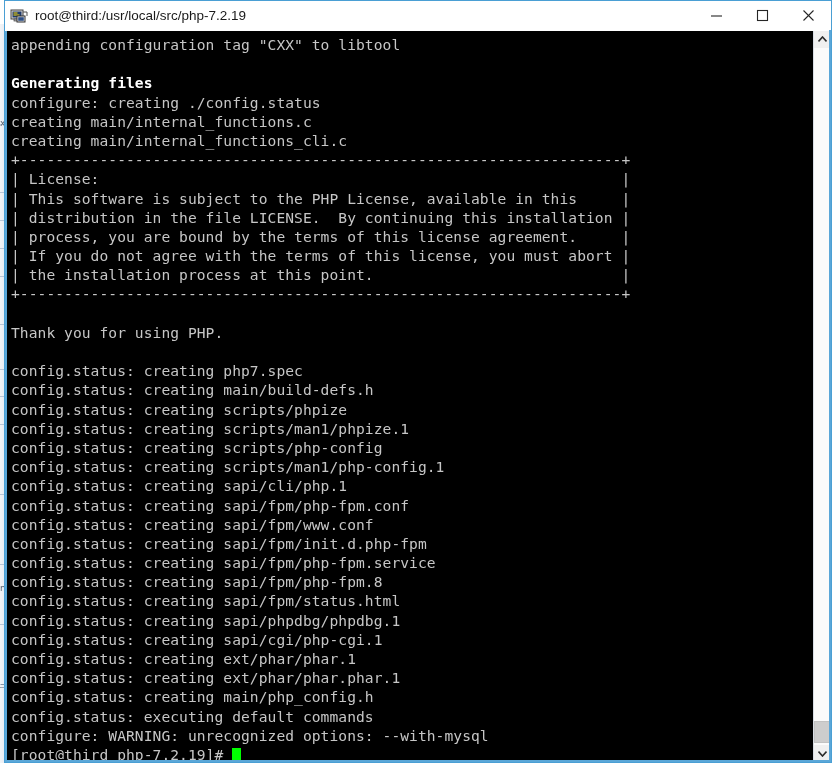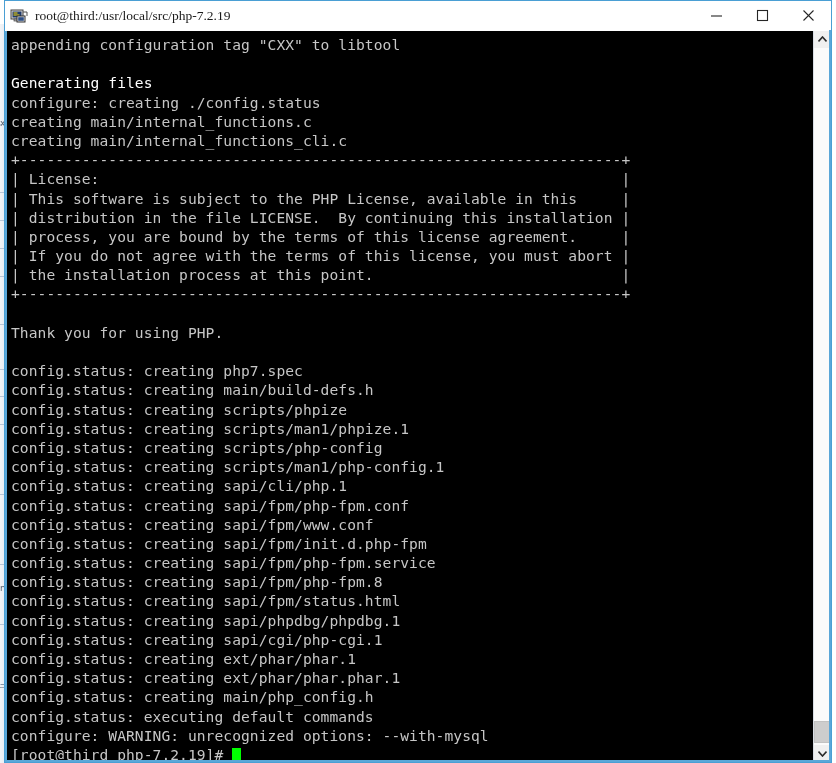--- a/index.html
+++ b/index.html
@@ -72,21 +72,21 @@
   }
   #app-icon {
     width: 18px;
     height: 18px;
     margin-left: 5px;
     margin-right: 7px;
     position: relative;
     flex: 0 0 auto;
   }
   #title-text {
-    font-family: Liberation Serif, serif;
+    font-family: Liberation Sans, sans-serif;
     font-size: 13.5px;
     color: #1a1a1a;
     letter-spacing: 0px;
     white-space: nowrap;
     flex: 1 1 auto;
   }
   .caption-btn {
     width: 46px;
     height: 29px;
     display: flex;
@@ -118,21 +118,21 @@
   #term-lines {
     font-family: "DejaVu Sans Mono", monospace;
     font-size: 14.6px;
     line-height: 19.2px;
     letter-spacing: 0.06px;
     color: #c6c6c6;
     white-space: pre;
     -webkit-font-smoothing: none;
   }
   .tline { height: 19.2px; white-space: pre; }
-  .tline.bold { color: #ffffff; font-weight: normal; }
+  .tline.bold { color: #ffffff; font-weight: bold; }
   #cursor-block {
     display: inline-block;
     width: 9px;
     height: 15px;
     background: #00ff00;
     vertical-align: -3px;
   }
 
   
   #scrollbar {

